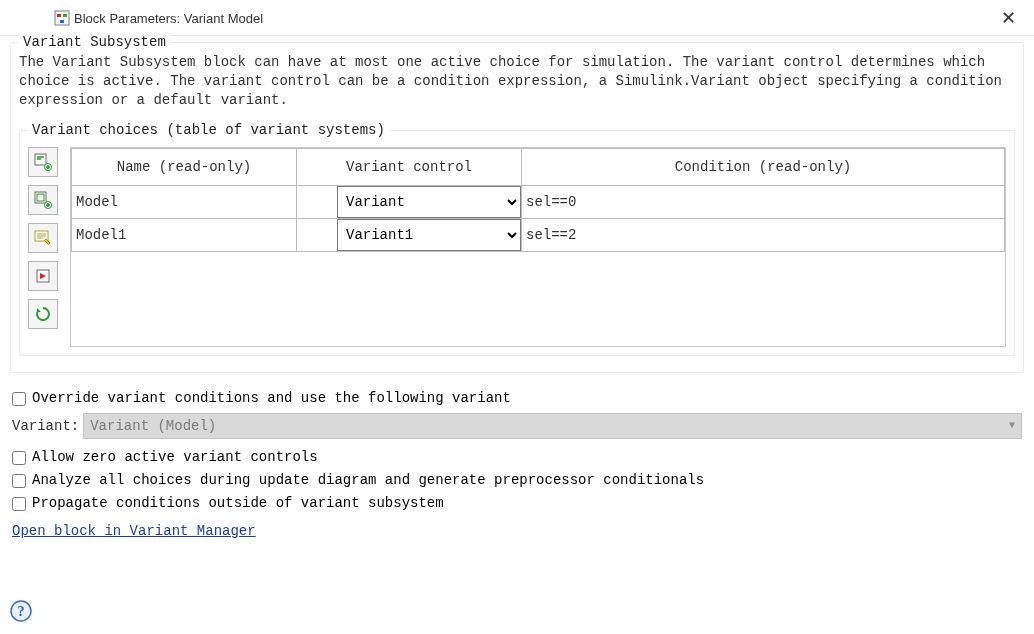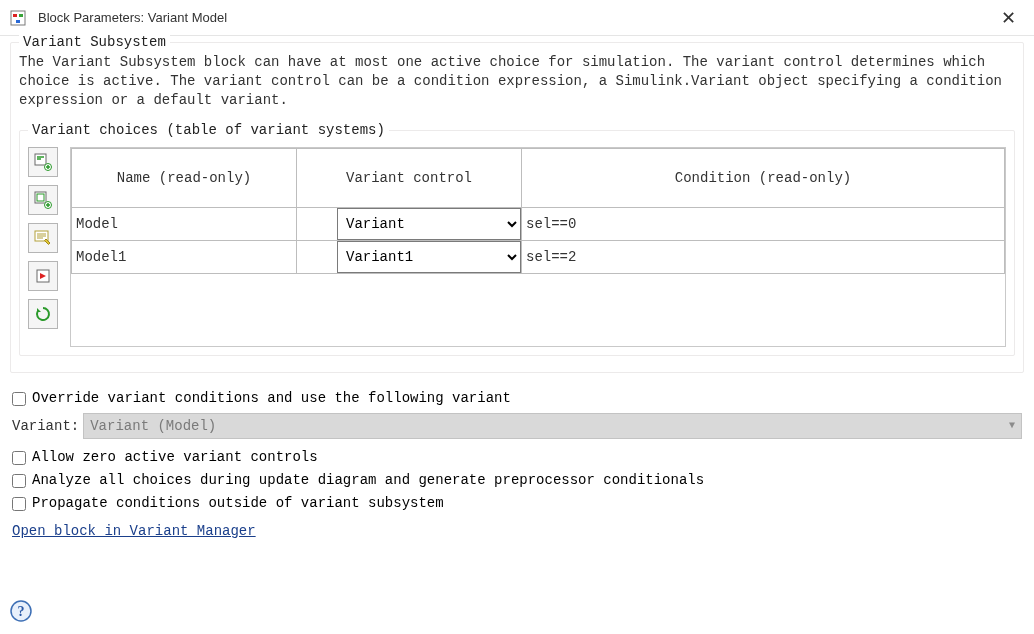--- a/index.html
+++ b/index.html
@@ -1,34 +1,34 @@
 <!DOCTYPE html>
 <html><head>
   <meta charset="utf-8">
   <style>
     * { box-sizing: border-box; margin: 0; padding: 0; }
     body { font-family: "Courier New", monospace; font-size: 14px; background: #fff; width: 1034px; height: 634px; overflow: hidden; }
     .titlebar { display: flex; align-items: center; justify-content: space-between; padding: 6px 10px; border-bottom: 1px solid #e5e5e5; background: #fff; height: 36px; }
-    .titlebar-left { display: flex; align-items: center; gap: 12px; }
+    .titlebar-left { display: flex; align-items: flex-end; gap: 4px; margin-left: 44px; }
     .app-icon { width: 16px; height: 16px; }
     .titlebar-title { font-family: "Segoe UI", Arial, sans-serif; font-size: 13px; color: #333; }
     .close-x { font-family: Arial, sans-serif; font-size: 18px; color: #333; cursor: pointer; padding: 2px 8px; }
     .content { padding: 6px 10px 0 10px; }
     .fieldset { border: 1px solid #eceaea; border-radius: 2px; padding: 10px 8px 8px 8px; position: relative; margin-bottom: 8px; }
     .legend { position: absolute; top: -9px; left: 8px; background: #fff; padding: 0 4px; color: #222; font-size: 14px; }
     .desc-text { color: #333; line-height: 1.35; font-size: 14px; }
     .inner-fieldset { margin-top: 20px; }
     .choices-body { display: flex; gap: 8px; margin-top: 6px; }
     .toolbar-col { display: flex; flex-direction: column; gap: 8px; width: 34px; }
     .tool-btn { width: 30px; height: 30px; border: 1px solid #b5b5b5; background: #f5f5f5; display: flex; align-items: center; justify-content: center; cursor: pointer; }
     .tool-btn svg { width: 18px; height: 18px; }
     .table-wrap { flex: 1; border: 1px solid #c9c9c9; height: 200px; background: #fff; }
     table { border-collapse: collapse; width: 100%; }
     th, td { border: 1px solid #bdbdbd; font-size: 14px; color: #333; text-align: left; font-weight: normal; }
-    th { text-align: center; padding: 21px 6px; font-family: "Courier New", monospace; background: #fff; }
+    th { text-align: center; padding: 10px 6px; font-family: "Courier New", monospace; background: #fff; }
     td { padding: 0; height: 32px; vertical-align: middle; }
     td.cell-text { padding: 8px 4px; margin-top: 36px; }
     .sel-wrap { position: relative; width: 100%; height: 100%; padding-left: 40px; }
     select.variant-sel { width: 100%; height: 100%; font-family: "Courier New", monospace; font-size: 14px; border: 1px solid #7a7a7a; background: #fff; padding: 2px 4px; appearance: auto; }
     .below-area { padding: 2px 2px 0 2px; }
     .check-row { display: flex; align-items: flex-end; gap: 6px; margin: 7px 0; }
     .check-row input[type="checkbox"] { width: 14px; height: 14px; }
     .variant-line { display: flex; align-items: center; gap: 4px; margin: 6px 0 10px 0; }
     .variant-label { color: #333; }
     .variant-select-disabled { flex: 1; height: 26px; background: #d9d9d9; border: 1px solid #c3c3c3; color: #7a7a7a; padding: 3px 6px; display: flex; align-items: center; justify-content: space-between; }

